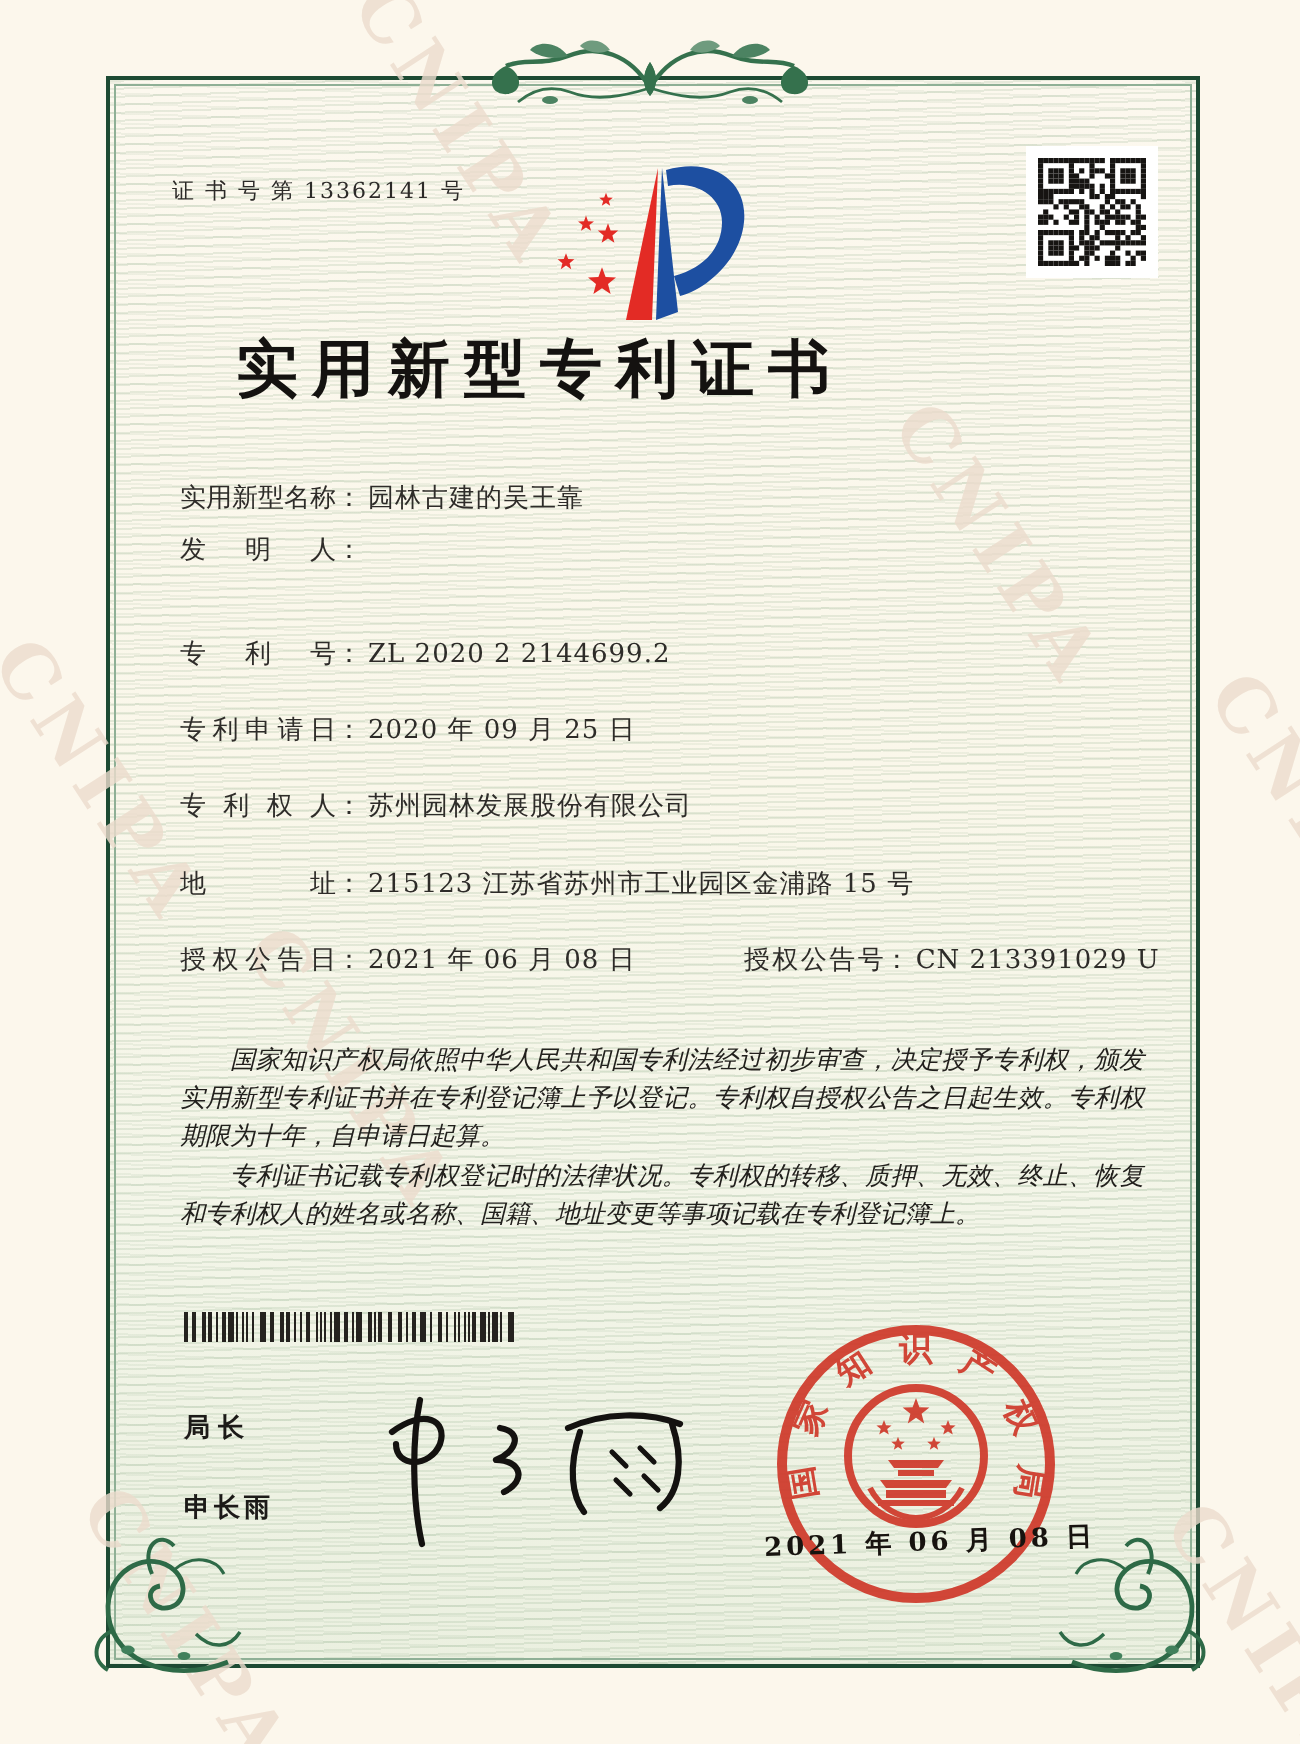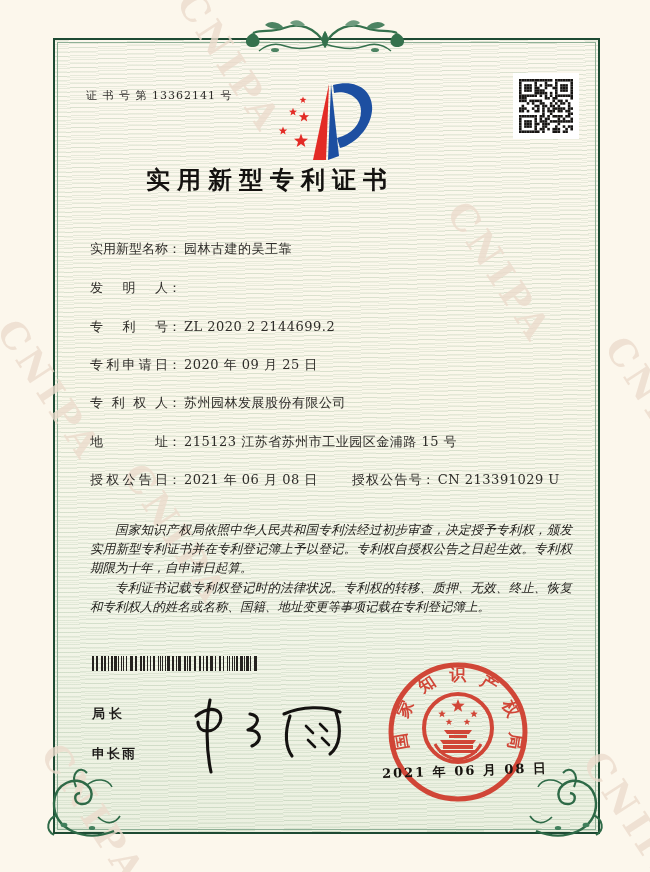--- a/index.html
+++ b/index.html
@@ -16,29 +16,29 @@
            repeating-linear-gradient(178deg, rgba(120,158,118,.17) 0 1px, rgba(0,0,0,0) 1px 4px),
            repeating-linear-gradient(182deg, rgba(120,158,118,.10) 0 1px, rgba(0,0,0,0) 1px 5px),
            linear-gradient(180deg,#fcf8ee 0%,#faf7ea 45%,#f3f5e8 72%,#ebf0e0 100%);}
   .frame-inner{position:absolute;left:2px;top:2px;right:2px;bottom:2px;border:1.5px solid #8fb096;}
   
   .cert-no{position:absolute;left:86px;top:88px;z-index:2;font-size:11px;letter-spacing:1px;color:#2c2a28;}
   .logo{position:absolute;left:278px;top:80px;width:96px;height:86px;z-index:2;}
   .qr-box{position:absolute;left:513px;top:73px;width:66px;height:66px;background:#fff;z-index:2;}
   .qr{position:absolute;left:519px;top:79px;width:54px;height:54px;z-index:3;}
   .title{position:absolute;left:53px;top:164px;width:434px;z-index:2;text-align:center;
-         font-size:24px;font-weight:bold;letter-spacing:7px;color:#141210;}
+         font-size:31px;font-weight:bold;letter-spacing:7px;color:#141210;}
   
   .field{position:absolute;left:90px;z-index:2;font-size:13px;color:#2e2c29;white-space:nowrap;
          display:flex;align-items:baseline;}
   .flabel{display:inline-block;width:78px;text-align:justify;text-align-last:justify;}
   .fcolon{display:inline-block;}
   .fvalue{display:inline-block;margin-left:3px;letter-spacing:.5px;}
-  .flabel2{display:inline-block;width:70px;margin-left:34px;text-align:justify;text-align-last:justify;}
-  .r1{top:240px}.r2{top:279px}.r3{top:318px}.r4{top:356px}.r5{top:394px}.r6{top:433px}.r7{top:471px}
+  .flabel2{display:inline-block;width:70px;margin-left:54px;text-align:justify;text-align-last:justify;}
+  .r1{top:240px}.r2{top:266px}.r3{top:318px}.r4{top:356px}.r5{top:394px}.r6{top:433px}.r7{top:471px}
   
   .body-text{position:absolute;left:90px;top:501px;width:482px;z-index:2;font-size:12.5px;
              line-height:19.2px;color:#22201d;text-align:justify;font-style:italic;margin-top:19px;}
   .body-text p{margin:0;text-indent:2em;}
   
   .barcode{position:absolute;left:92px;top:656px;width:166px;height:15px;z-index:2;}
   .officer{position:absolute;left:92px;top:705px;z-index:2;color:#1c1a18;
            font-family:"DejaVu Sans","Liberation Sans",sans-serif;font-weight:bold;font-size:13px;}
   .officer .o-title{letter-spacing:4px;}
   .officer .o-name{margin-top:22px;letter-spacing:2px;}

